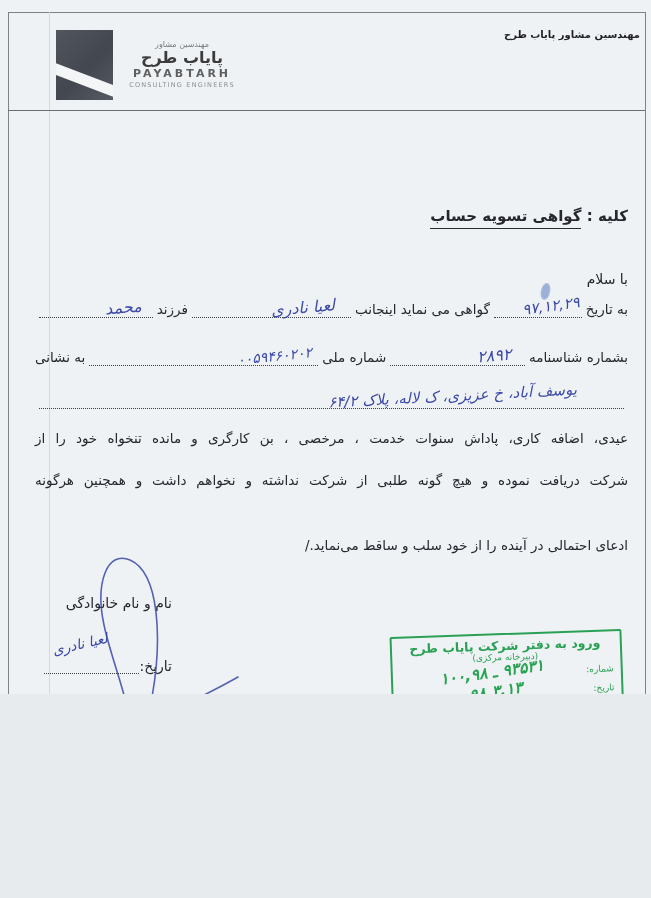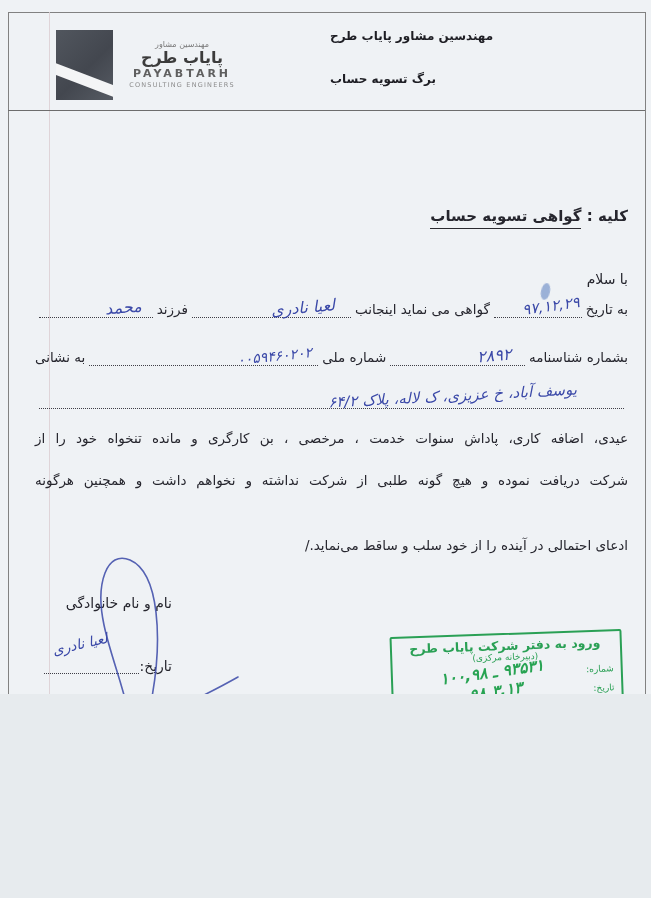--- a/index.html
+++ b/index.html
@@ -39,22 +39,22 @@
   }
   .logo-text{
     position:absolute;left:112px;top:40px;width:140px;text-align:center;
     direction:rtl;
   }
   .logo-fa-small{font-size:8px;color:#787878;letter-spacing:.5px;}
   .logo-fa-big{font-size:16px;font-weight:bold;color:#3c3c3c;line-height:1.15;}
   .logo-en{font-size:11px;font-weight:bold;color:#5f5f5f;letter-spacing:3px;direction:ltr;}
   .logo-en-sub{font-size:6.5px;color:#8c8c8c;letter-spacing:1.2px;direction:ltr;margin-top:1px;}
   
-  .hdr-title{position:absolute;left:330px;width:310px;text-align:left;
-    font-size:12px;font-weight:bold;color:#1e1e24;direction:rtl;}
+  .hdr-title{position:absolute;left:330px;width:310px;text-align:right;
+    font-size:10px;font-weight:bold;color:#1e1e24;direction:rtl;}
   .hdr-title.t1{top:29px;}
   .hdr-title.t2{top:72px;}
   
   .doc-body{position:absolute;left:35px;top:0;width:593px;direction:rtl;}
   .subject{position:absolute;top:207px;right:0;font-size:15px;font-weight:bold;white-space:nowrap;}
   .subject .u{border-bottom:1.5px solid #2a2a30;padding-bottom:3px;}
   .salutation{position:absolute;top:271px;right:0;font-size:14px;}
   .bline{position:absolute;right:0;left:0;font-size:13.5px;display:flex;align-items:flex-end;white-space:nowrap;}
   .bline .t{flex:0 0 auto;padding-bottom:1px;}
   .bline .fill{
@@ -136,21 +136,20 @@
     <div class="logo-slash"></div>
   </div>
   <div class="logo-text">
     <div class="logo-fa-small">مهندسین مشاور</div>
     <div class="logo-fa-big">پایاب طرح</div>
     <div class="logo-en">PAYABTARH</div>
     <div class="logo-en-sub">CONSULTING ENGINEERS</div>
   </div>
 
   <div class="hdr-title t1">مهندسین مشاور پایاب طرح</div>
-  <div class="hdr-title t2">برگ تسویه حساب</div>
 
   <div class="doc-body">
 
     <div class="subject">
       <span>کلیه :</span>
       <span class="u">گواهی تسویه حساب</span>
     </div>
 
     <div class="salutation">با سلام</div>
 

